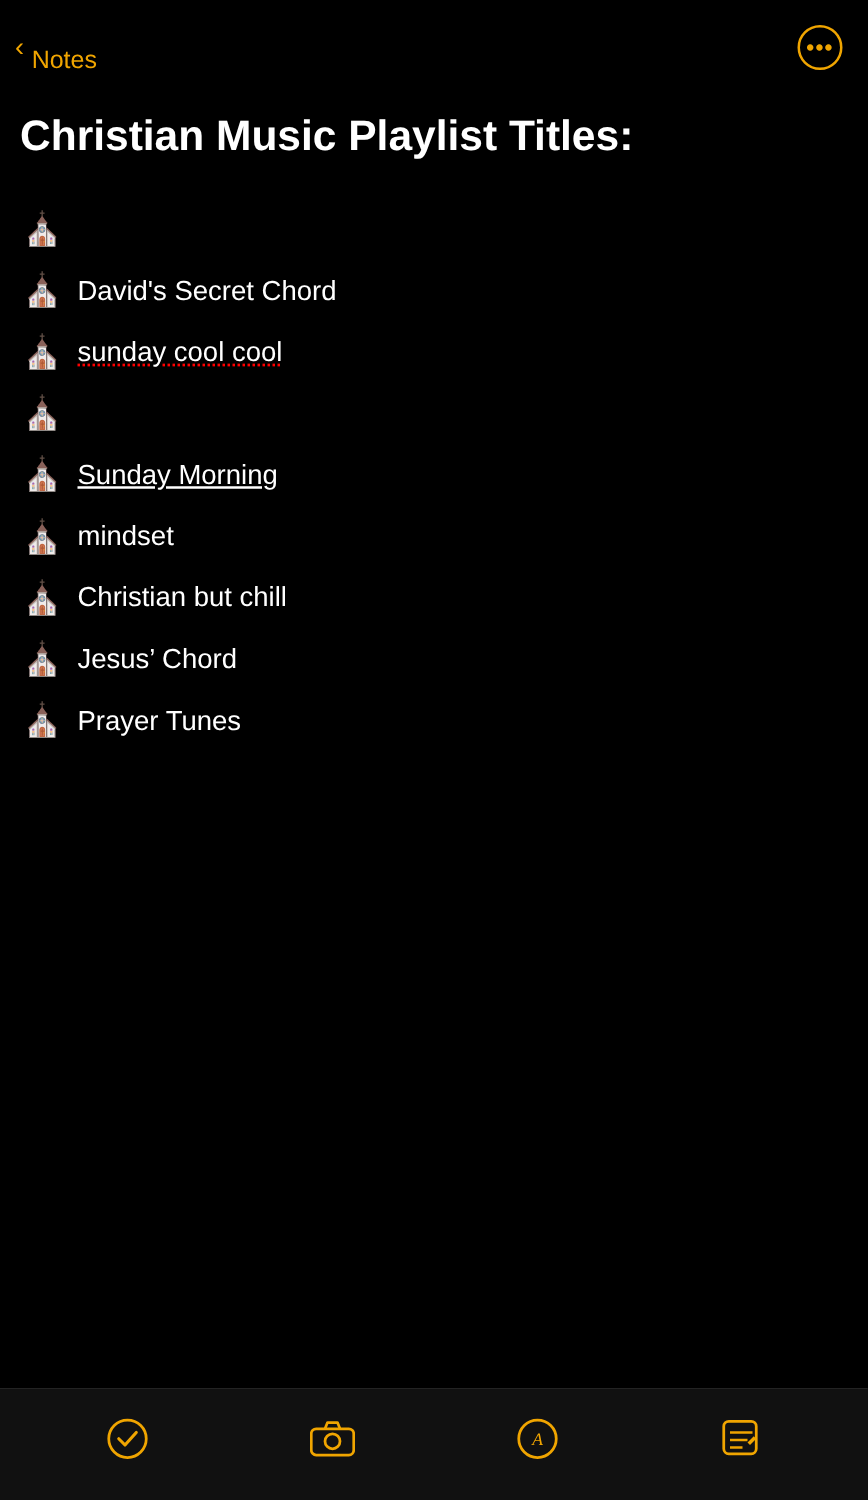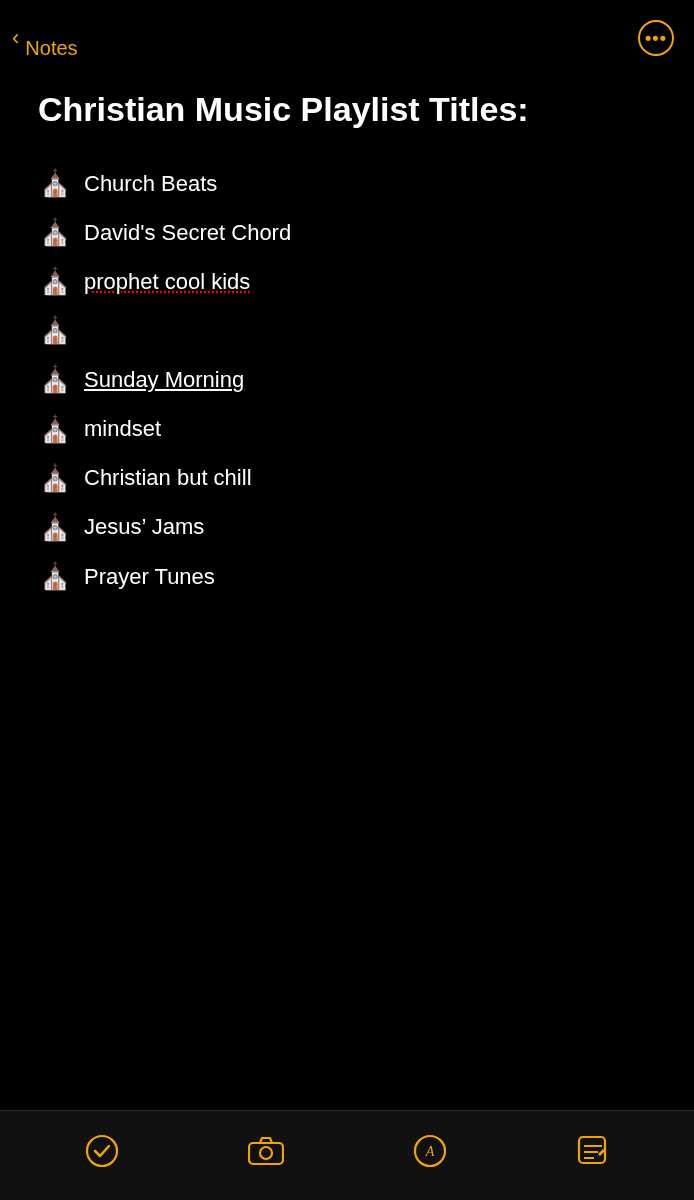--- a/index.html
+++ b/index.html
@@ -61,21 +61,21 @@
     .more-dots {
       color: #f0a500;
       font-size: 18px;
       letter-spacing: 1px;
       line-height: 1;
       font-weight: bold;
     }
 
     
     .content {
-      padding: 20px 24px 20px 38px;
+      padding: 20px 24px 20px 16px;
     }
 
     .note-title {
       font-size: 34px;
       font-weight: 800;
       color: #fff;
       line-height: 1.15;
       margin-bottom: 30px;
     }
 
@@ -159,48 +159,47 @@
     <span class="more-dots">•••</span>
   </div>
 </div>
 
 <div class="content">
   <h1 class="note-title">Christian Music Playlist Titles:</h1>
 
   <ul class="playlist-list" id="playlist-list">
   <li>
         <span class="church-emoji">⛪</span>
-        <span class="item-text">Church Beats</span>
       </li>
       <li>
         <span class="church-emoji">⛪</span>
         <span class="item-text">David's Secret Chord</span>
       </li>
       <li>
         <span class="church-emoji">⛪</span>
-        <span class="item-text spellcheck">prophet cool kids</span>
+        <span class="item-text spellcheck">sunday cool cool</span>
       </li>
       <li>
         <span class="church-emoji">⛪</span>
       </li>
       <li>
         <span class="church-emoji">⛪</span>
         <span class="item-text underlined">Sunday Morning</span>
       </li>
       <li>
         <span class="church-emoji">⛪</span>
         <span class="item-text">mindset</span>
       </li>
       <li>
         <span class="church-emoji">⛪</span>
         <span class="item-text">Christian but chill</span>
       </li>
       <li>
         <span class="church-emoji">⛪</span>
-        <span class="item-text">Jesus’ Jams</span>
+        <span class="item-text">Jesus’ Chord</span>
       </li>
       <li>
         <span class="church-emoji">⛪</span>
         <span class="item-text">Prayer Tunes</span>
       </li>
     </ul>
 </div>
 
 <div class="toolbar">
   <div class="toolbar-btn">

